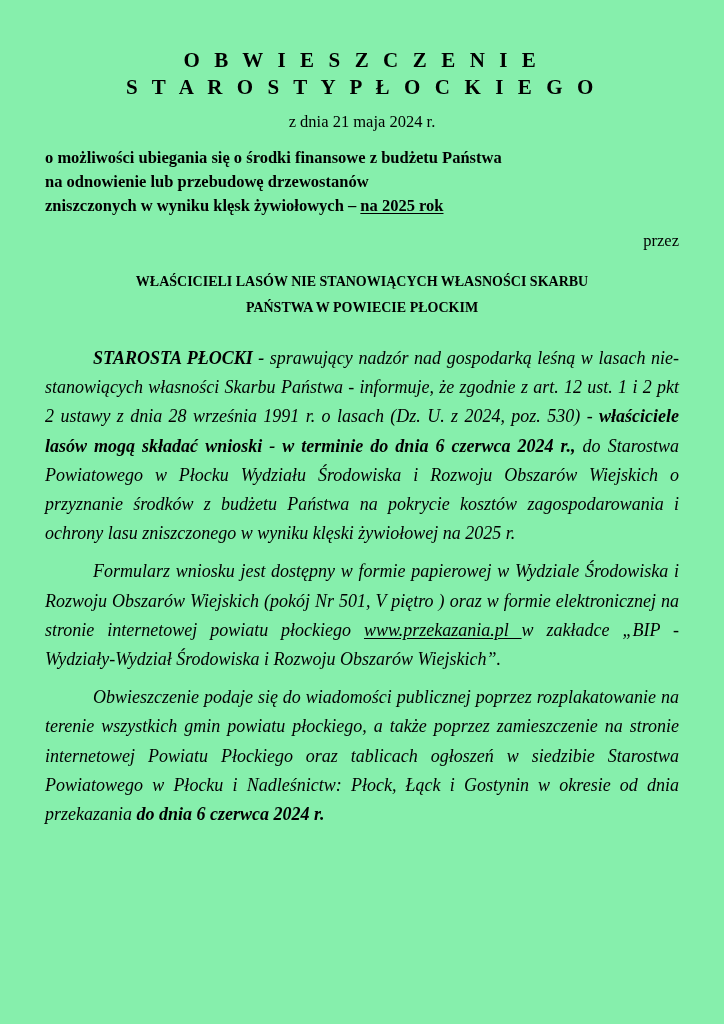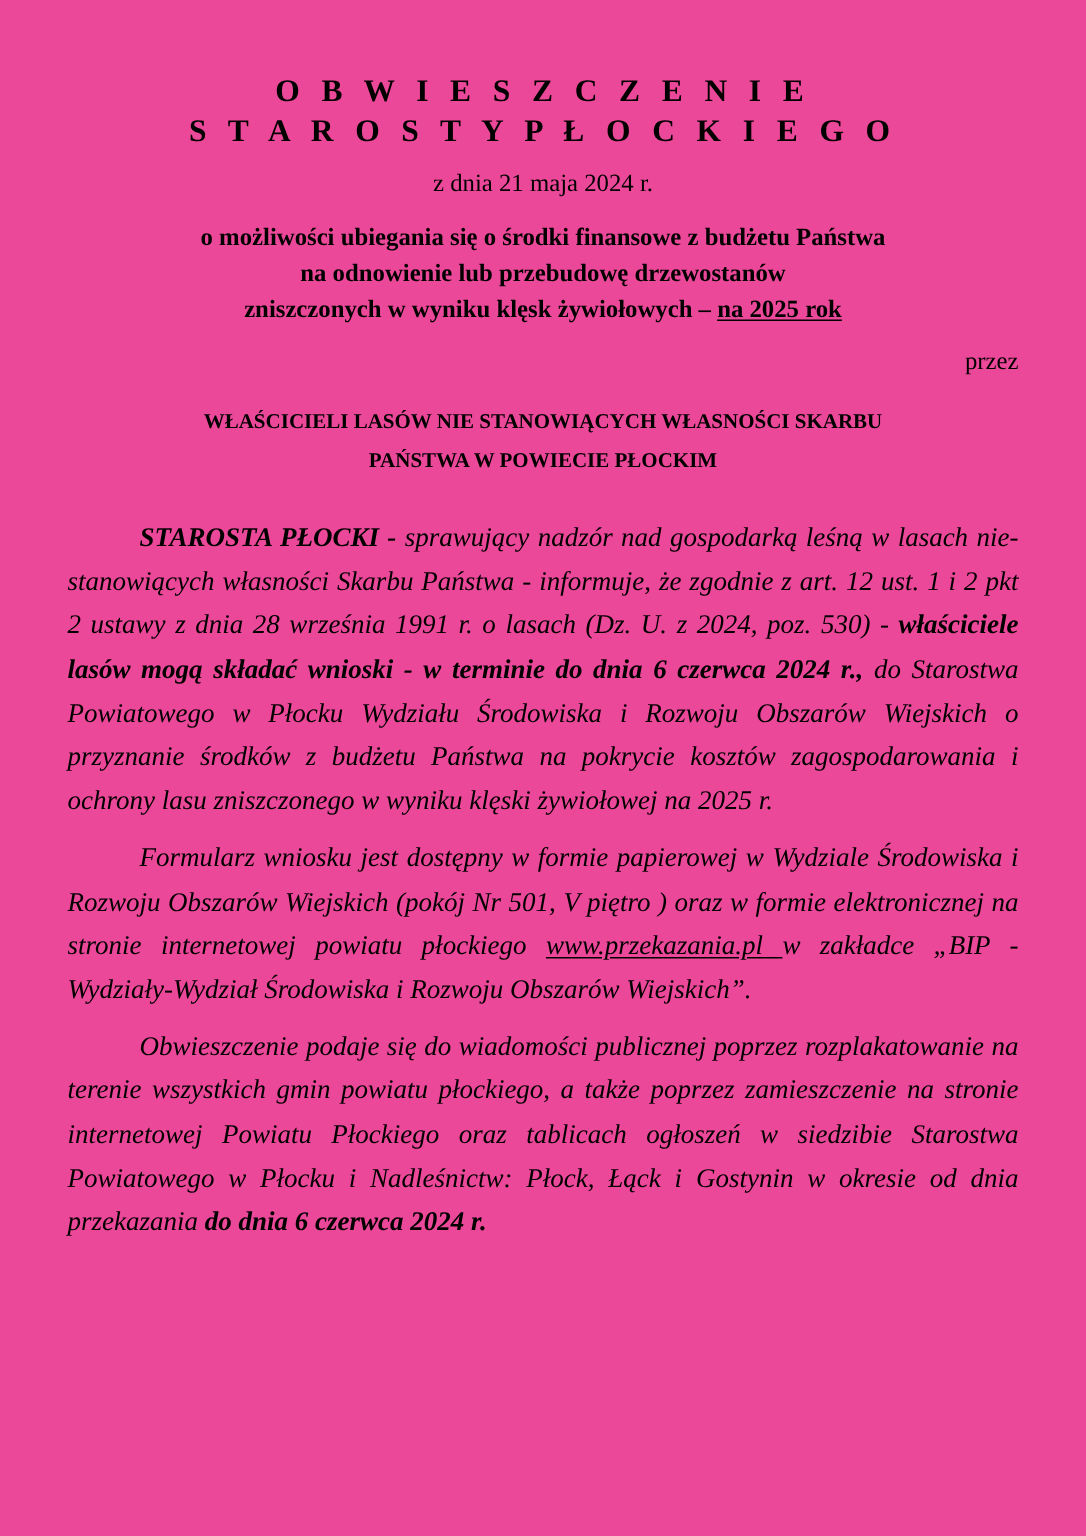--- a/index.html
+++ b/index.html
@@ -16,21 +16,21 @@
     color: #000000;
     -webkit-font-smoothing: antialiased;
   }
 
   .page {
     position: relative;
     width: 724px;
     height: 1024px;
     box-sizing: border-box;
     padding: 0 45px;
-    background: #ec4899;
+    background: #86efac;
   }
 
   
   .title-block {
     padding-top: 47px;
     text-align: center;
   }
   .doc-title-line {
     font-size: 21px;
     font-weight: bold;
@@ -40,21 +40,20 @@
   }
 
   .date-line {
     text-align: center;
     font-size: 16.5px;
     line-height: 22px;
     margin-top: 10px;
   }
 
   .subtitle-block {
-    text-align: center;
     font-size: 16.5px;
     font-weight: bold;
     line-height: 24px;
     margin-top: 13px;
   }
   .subtitle-block .u {
     text-decoration: underline;
     text-underline-offset: 2px;
   }
 

